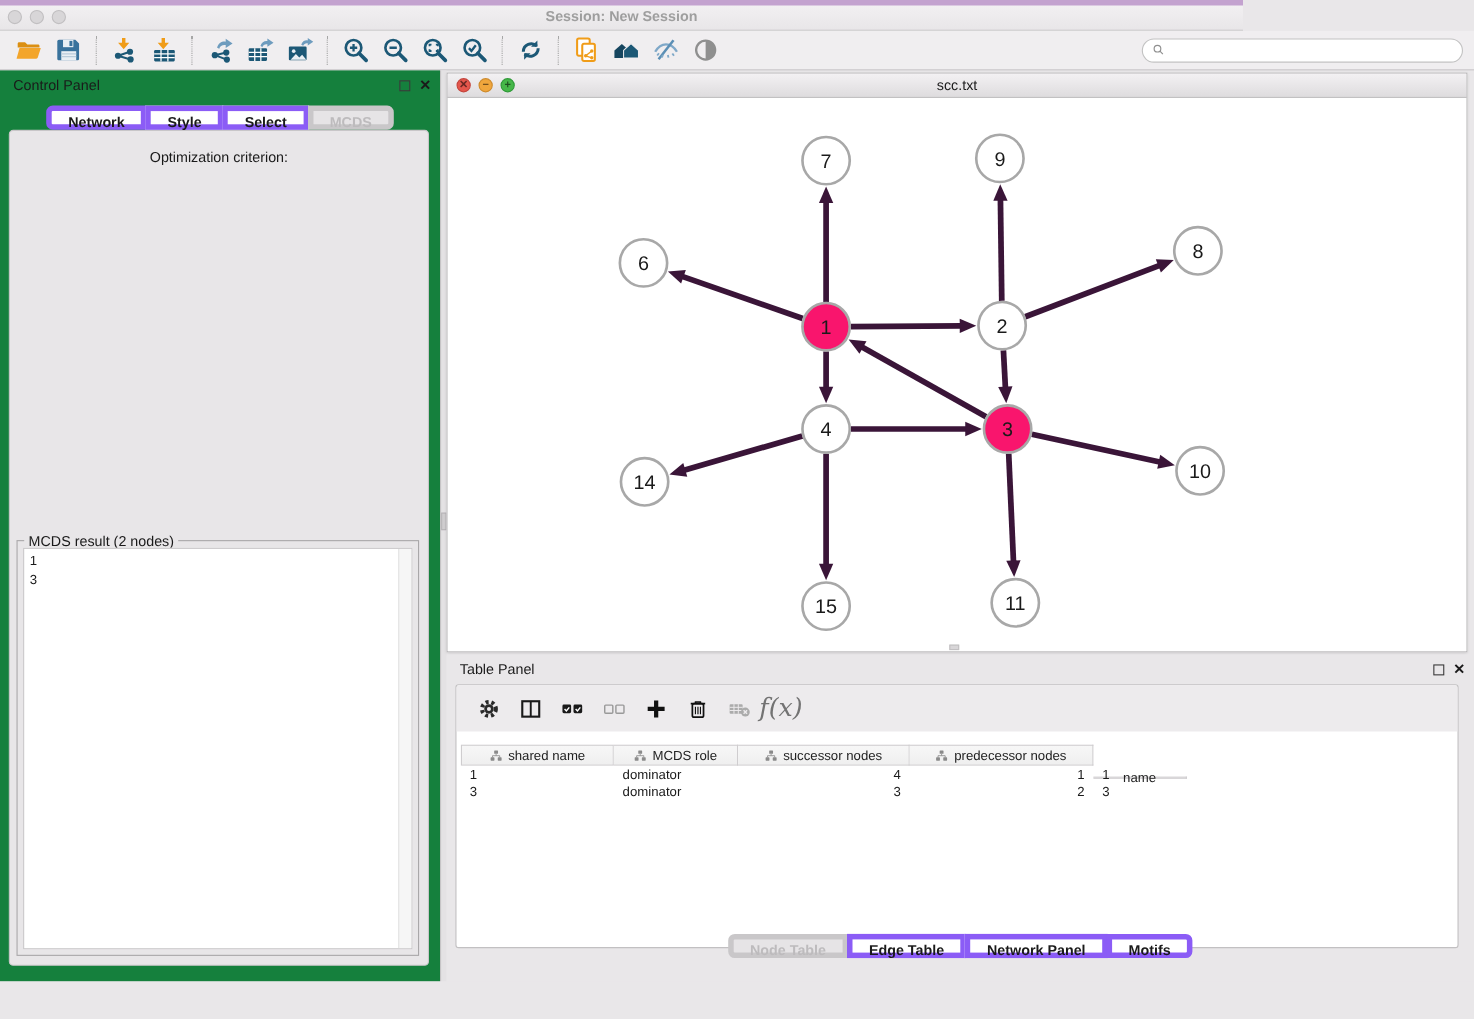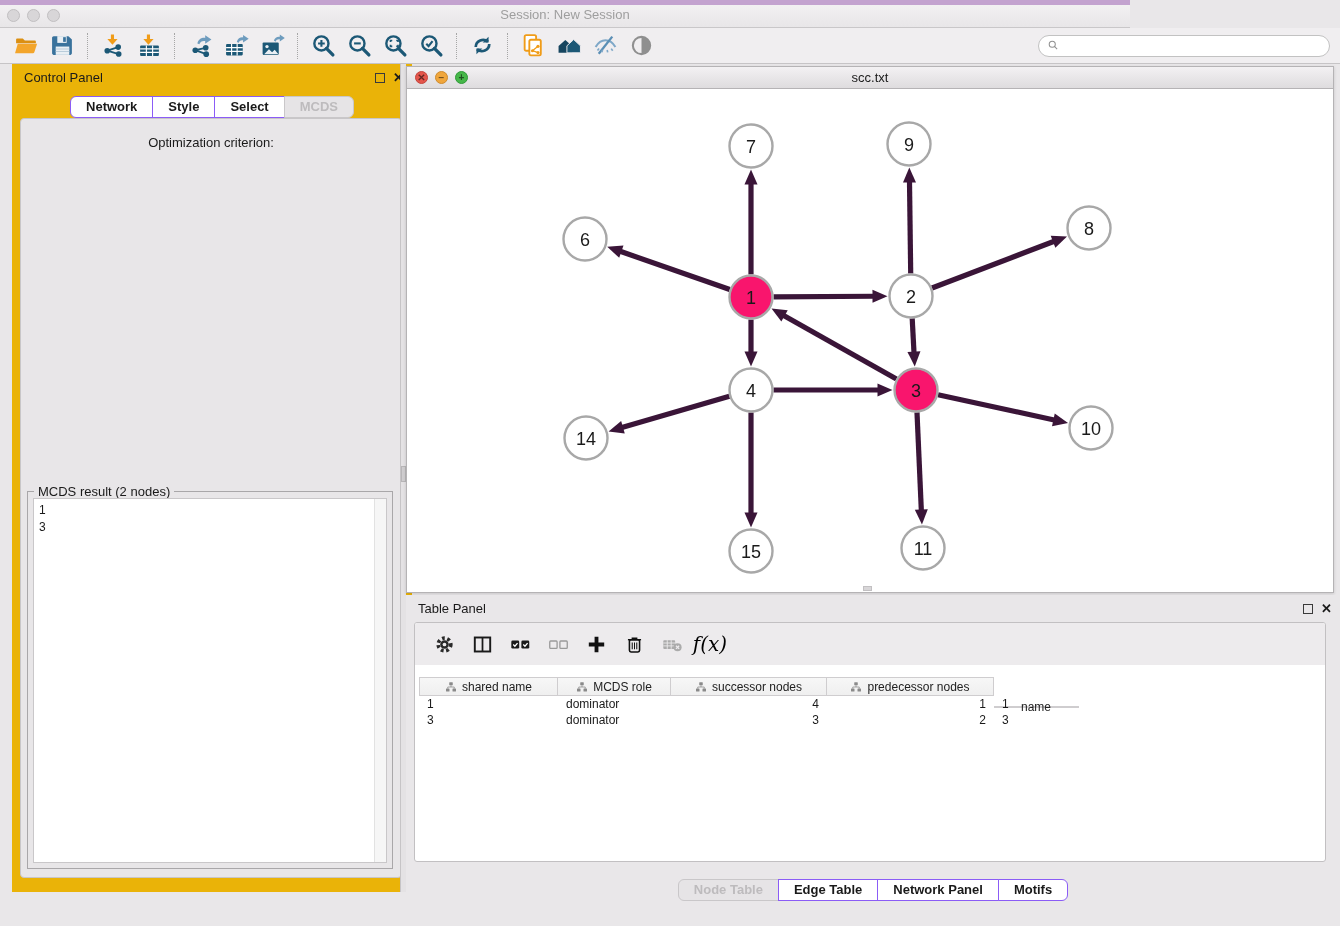--- a/index.html
+++ b/index.html
@@ -2,55 +2,55 @@
 <html><head>
 <meta charset="utf-8">
 <style>
   html,body{margin:0;padding:0;background:#555;}
   *{box-sizing:border-box;}
   #app{position:relative;width:1340px;height:926px;background:#E9E7E9;
        font-family:"Liberation Sans",sans-serif;color:#1A1A1A;overflow:hidden;}
 
   
   .titlebar{position:absolute;left:0;top:0;width:1130px;height:28px;
-    background:linear-gradient(#F4F2F4,#E8E6E8);border-bottom:1px solid #C9C7C9;}
+    background:linear-gradient(#F4F2F4,#E8E6E8);border-bottom:1px solid #C9C7C9;font-weight:bold;}
   .titlebar .accent{position:absolute;left:0;top:0;width:100%;height:5px;background:#C3A2CF;}
   .traffic{position:absolute;top:9px;width:13px;height:13px;border-radius:50%;
     background:#D8D6D8;border:1px solid #C1BFC1;}
   .app-title{position:absolute;left:0;top:7px;width:100%;text-align:center;
     font-size:13px;color:#9E9E9E;}
 
   
   .toolbar{position:absolute;left:0;top:28px;width:1340px;height:36px;background:#F0EEF0;
     border-bottom:1px solid #C6C4C6;display:flex;align-items:center;padding-left:8px;}
   .tb-btn{width:36px;height:30px;display:flex;align-items:center;justify-content:center;cursor:default;}
   .tb-btn svg{width:25px;height:25px;}
   .tb-sep{width:0;height:26px;border-left:1px dotted #A6A6A6;margin:0 7px;}
   .searchbox{margin-left:auto;margin-right:10px;width:292px;height:22px;background:#fff;
     border:1px solid #C2C2C2;border-radius:11px;display:flex;align-items:center;padding:0 8px;}
   .searchbox svg{width:14px;height:14px;flex:0 0 auto;}
   .searchbox input{border:none;outline:none;flex:1;font-size:12px;margin-left:5px;
     font-family:"Liberation Sans",sans-serif;background:transparent;}
 
   
   .main{position:absolute;left:0;top:64px;width:1340px;height:828px;}
-  .control-panel{position:absolute;left:0;top:0;width:400px;height:828px;background:#eab308;margin-left:12px;}
+  .control-panel{position:absolute;left:0;top:0;width:400px;height:828px;background:#15803d;}
   .gutter{position:absolute;left:400px;top:0;width:6px;height:828px;background:#E4E2E4;
     border-left:1px solid #C6C4C6;}
   .gutter .handle{position:absolute;left:0px;top:402px;width:5px;height:16px;
     background:#CFCDCF;border:1px solid #B8B6B8;}
   .rightcol{position:absolute;left:406px;top:0;width:934px;height:828px;}
 
   
   .panel-header{height:28px;line-height:28px;font-size:13px;padding-left:12px;position:relative;}
   .win-controls{position:absolute;right:8px;top:0;height:28px;display:flex;align-items:center;gap:8px;}
   .wc-float{width:10px;height:10px;border:1.6px solid #3A3A3A;}
   .wc-close{font-size:13px;font-weight:bold;color:#1A1A1A;line-height:10px;}
   .cp-tabs{position:absolute;left:0;top:32px;width:400px;display:flex;justify-content:center;z-index:2;}
-  .tab{height:22px;line-height:20px;padding:0 15px;background:#fff;border:1px solid #8b5cf6;
+  .tab{height:22px;line-height:20px;padding:0 15px;background:#fff;border:5px solid #8b5cf6;
     font-size:13px;font-weight:bold;margin-left:-1px;cursor:default;}
   .tab:first-child{border-radius:6px 0 0 6px;margin-left:0;}
   .tab:last-child{border-radius:0 6px 6px 0;}
   .tab.disabled-selected{background:#E6E4E6;color:#BDBBBD;border-color:#C9C7C9;}
   .cp-content{position:absolute;left:8px;right:10px;top:54px;height:760px;
     background:#E8E6E8;border:1px solid #C8C6C8;border-radius:4px;}
   .opt-label{position:absolute;left:0;top:16px;width:100%;text-align:center;font-size:13px;}
   .selectbox{position:absolute;left:36px;top:38px;width:308px;height:24px;background:#fff;
     border:1px solid #B5B3B5;border-radius:5px;display:flex;align-items:center;
     padding:0 8px 0 10px;font-size:13px;}
@@ -83,31 +83,31 @@
   .canvas-grip{position:absolute;left:456px;bottom:1px;width:9px;height:5px;
     background:#D8D6D8;border:1px solid #C2C0C2;}
 
   
   .table-panel{position:absolute;left:0;top:531px;width:934px;height:297px;background:#E9E7E9;}
   .tp-content{position:absolute;left:8px;right:14px;top:27px;height:240px;background:#fff;
     border:1px solid #C2C0C2;border-radius:3px;overflow:hidden;}
   .tp-toolbar{height:42px;background:#EDEBED;display:flex;align-items:center;padding-left:14px;}
   .tt-btn{width:30px;height:30px;margin-right:8px;display:flex;align-items:center;justify-content:center;}
   .tt-btn svg{width:21px;height:21px;}
-  .fx-label{font-family:"DejaVu Serif",serif;font-style:italic;font-size:20px;color:#000000;}
+  .fx-label{font-family:"DejaVu Serif",serif;font-style:italic;font-size:23px;color:#737373;}
   .tbl{position:absolute;left:4px;top:54px;right:4px;}
   .tbl-header{display:flex;height:19px;}
   .th{display:flex;align-items:center;justify-content:center;gap:5px;font-size:12px;color:#222;
     background:linear-gradient(#F7F7F7,#EFEFEF);border:1px solid #CFCDCF;border-left:none;}
   .th:first-child{border-left:1px solid #CFCDCF;}
   .th svg{width:12px;height:12px;}
   .tbl-row{display:flex;height:16px;font-size:12px;}
   .td{padding:1px 8px 0 8px;white-space:nowrap;overflow:hidden;}
   .td.right{text-align:right;}
-  .tp-tabs{position:absolute;left:0;top:284px;width:100%;display:flex;justify-content:center;}
+  .tp-tabs{position:absolute;left:0;top:254px;width:100%;display:flex;justify-content:center;}
 
   
   .statusbar{position:absolute;left:0;top:892px;width:1340px;height:34px;background:#EFEDEF;
     border-top:1px solid #C9C7C9;}
   .sb-left-btn{position:absolute;left:10px;top:5px;width:29px;height:24px;background:#FDFDFD;
     border:1px solid #ADADAD;border-radius:3px;display:flex;align-items:center;justify-content:center;}
   .sb-left-btn svg{width:18px;height:18px;}
   .memory-btn{position:absolute;right:6px;top:5px;height:24px;background:#FDFDFD;
     border:1px solid #ADADAD;border-radius:3px;display:flex;align-items:center;
     padding:0 10px;gap:6px;font-size:12px;}

